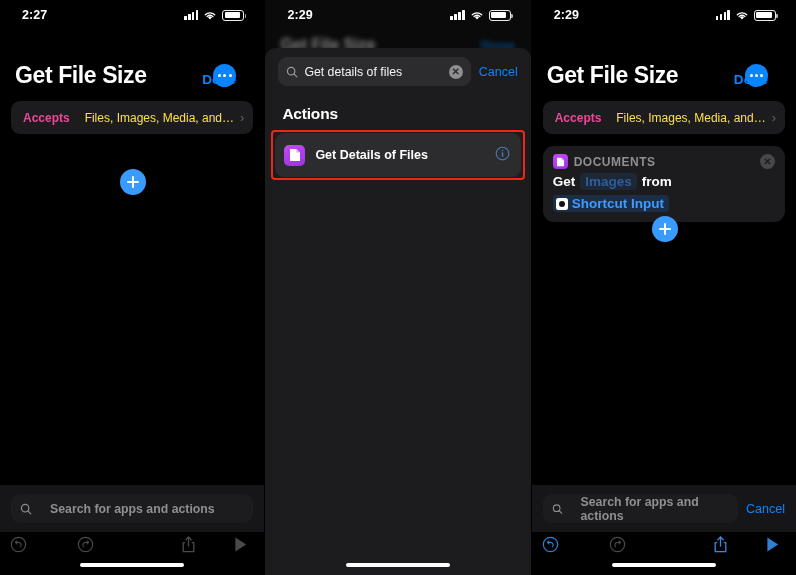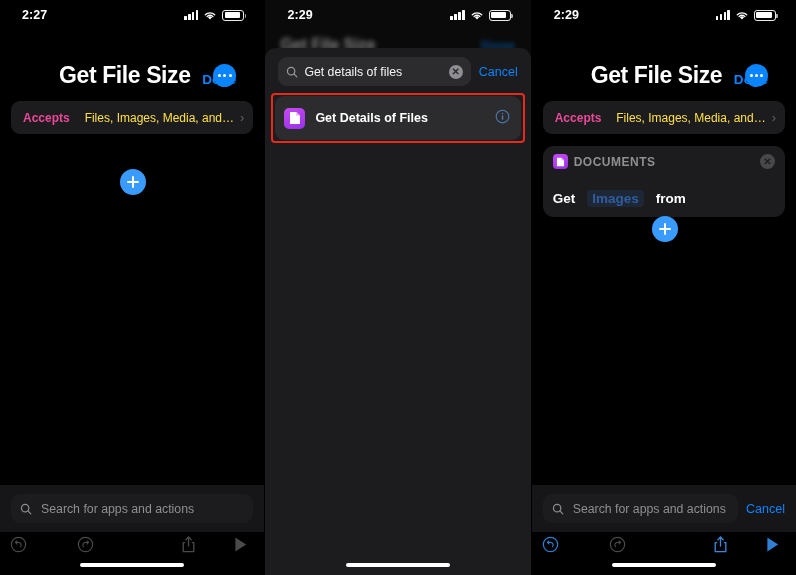--- a/index.html
+++ b/index.html
@@ -44,21 +44,21 @@
   .batt span { display: block; height: 100%; width: 88%; background: #fff; border-radius: 1px; }
 
   
   .done-row { position: absolute; top: 36px; right: 28px; z-index: 20; margin-top: 36px; }
   .done {
     color: #0a84ff; font-size: 13.5px; font-weight: 600; letter-spacing: 0.1px;
   }
   .title-row {
     position: absolute; top: 62px; left: 0; right: 12px;
     display: flex; align-items: center; justify-content: space-between;
-    padding: 0 16px 0 15px; z-index: 20; margin-left: 44px;
+    padding: 0 16px 0 15px; z-index: 20;
   }
   .big-title {
     color: #fff; font-size: 23px; font-weight: 700; letter-spacing: -0.4px;
   }
   .ellipsis-btn {
     width: 23px; height: 23px; border-radius: 50%; background: #0a84ff;
     display: flex; align-items: center; justify-content: center; gap: 2.2px;
   }
   .ellipsis-btn i { width: 3.1px; height: 3.1px; border-radius: 50%; background: #fff; display: block; }
 
@@ -90,21 +90,21 @@
   .p3 .plus-btn { top: 216px; left: 120px; }
 
   
   .dock {
     position: absolute; bottom: 43px; left: 0; right: 0; height: 47px;
     background: #161618; display: flex; align-items: center;
     padding: 0 11px; gap: 8px; z-index: 18;
   }
   .dock-field {
     flex: 1; height: 29px; background: #1c1c1e; border-radius: 9px;
-    display: flex; align-items: center; padding: 0 9px; gap: 9px;
+    display: flex; align-items: center; padding: 0 9px; gap: 18px; font-weight: bold;
   }
   .dock-ph { color: #8e8e93; font-size: 12.3px; }
   .dock-cancel { color: #0a84ff; font-size: 12.5px; }
 
   
   .toolbar {
     position: absolute; bottom: 18px; left: 0; right: 0; height: 25px;
     display: flex; align-items: center; z-index: 18;
   }
   .tb-item { display: flex; align-items: center; justify-content: center; }
@@ -174,22 +174,22 @@
     background: #1c1c1e; border-radius: 11px; padding: 8px 10px 10px 10px; z-index: 15;
   }
   .ac-head { display: flex; align-items: center; gap: 6px; }
   .ac-cat { color: #8e8e93; font-size: 12px; font-weight: 600; letter-spacing: 0.5px; }
   .ac-close {
     margin-left: auto; width: 15px; height: 15px; border-radius: 50%;
     background: #48484a; display: flex; align-items: center; justify-content: center;
     color: #1c1c1e; font-size: 10px; font-weight: 700; line-height: 1;
   }
   .ac-body {
-    display: flex; align-items: center; gap: 12px; flex-wrap: wrap;
-    margin-top: 21px;
+    display: flex; align-items: center; gap: 5px; flex-wrap: wrap;
+    margin-top: 4px;
   }
   .ac-word { color: #fff; font-size: 13.5px; font-weight: 600; }
   .tok-dim {
     color: #2f5d9e; font-size: 13.5px; font-weight: 600;
     background: rgba(40,80,140,0.22); border-radius: 4px; padding: 1px 5px;
   }
   .tok-var {
     display: inline-flex; align-items: center; gap: 4px;
     background: rgba(30,90,170,0.30); border-radius: 4px; padding: 1px 5px 1px 3px;
   }
@@ -324,20 +324,21 @@
           <svg width="12" height="12" viewBox="0 0 14 14">
             <circle cx="6" cy="6" r="4.3" stroke="#9a9a9f" stroke-width="1.4" fill="none"></circle>
             <line x1="9.2" y1="9.2" x2="12.6" y2="12.6" stroke="#9a9a9f" stroke-width="1.4" stroke-linecap="round"></line>
           </svg>
           <div class="sheet-val">Get details of files</div>
           <div class="clear-btn">✕</div>
         </div>
         <div class="sheet-cancel">Cancel</div>
       </div>
 
+      <div class="sec-head">Actions</div>
 
       <div class="result-wrap">
         <div class="result-row">
           <div class="app-icon">
             <svg width="12" height="14" viewBox="0 0 12 14">
               <path d="M1 1 L7.4 1 L11 4.6 L11 13 L1 13 Z" fill="#fff"></path>
               <path d="M7.4 1 L7.4 4.6 L11 4.6 Z" fill="#d9a8f5"></path>
             </svg>
           </div>
           <div class="result-label">Get Details of Files</div>
@@ -407,20 +408,26 @@
             <path d="M7.4 1 L7.4 4.6 L11 4.6 Z" fill="#d9a8f5"></path>
           </svg>
         </div>
         <div class="ac-cat">DOCUMENTS</div>
         <div class="ac-close">✕</div>
       </div>
       <div class="ac-body">
         <span class="ac-word">Get</span>
         <span class="tok-dim">Images</span>
         <span class="ac-word">from</span>
+        <span class="tok-var">
+          <span class="var-ic">
+              <span></span>
+            </span>
+          <span class="vtext">Shortcut Input</span>
+        </span>
       </div>
     </div>
 
     <div class="plus-btn"></div>
 
     <div class="dock">
       <div class="dock-field">
         <svg width="12" height="12" viewBox="0 0 14 14">
           <circle cx="6" cy="6" r="4.3" stroke="#8e8e93" stroke-width="1.4" fill="none"></circle>
           <line x1="9.2" y1="9.2" x2="12.6" y2="12.6" stroke="#8e8e93" stroke-width="1.4" stroke-linecap="round"></line>

